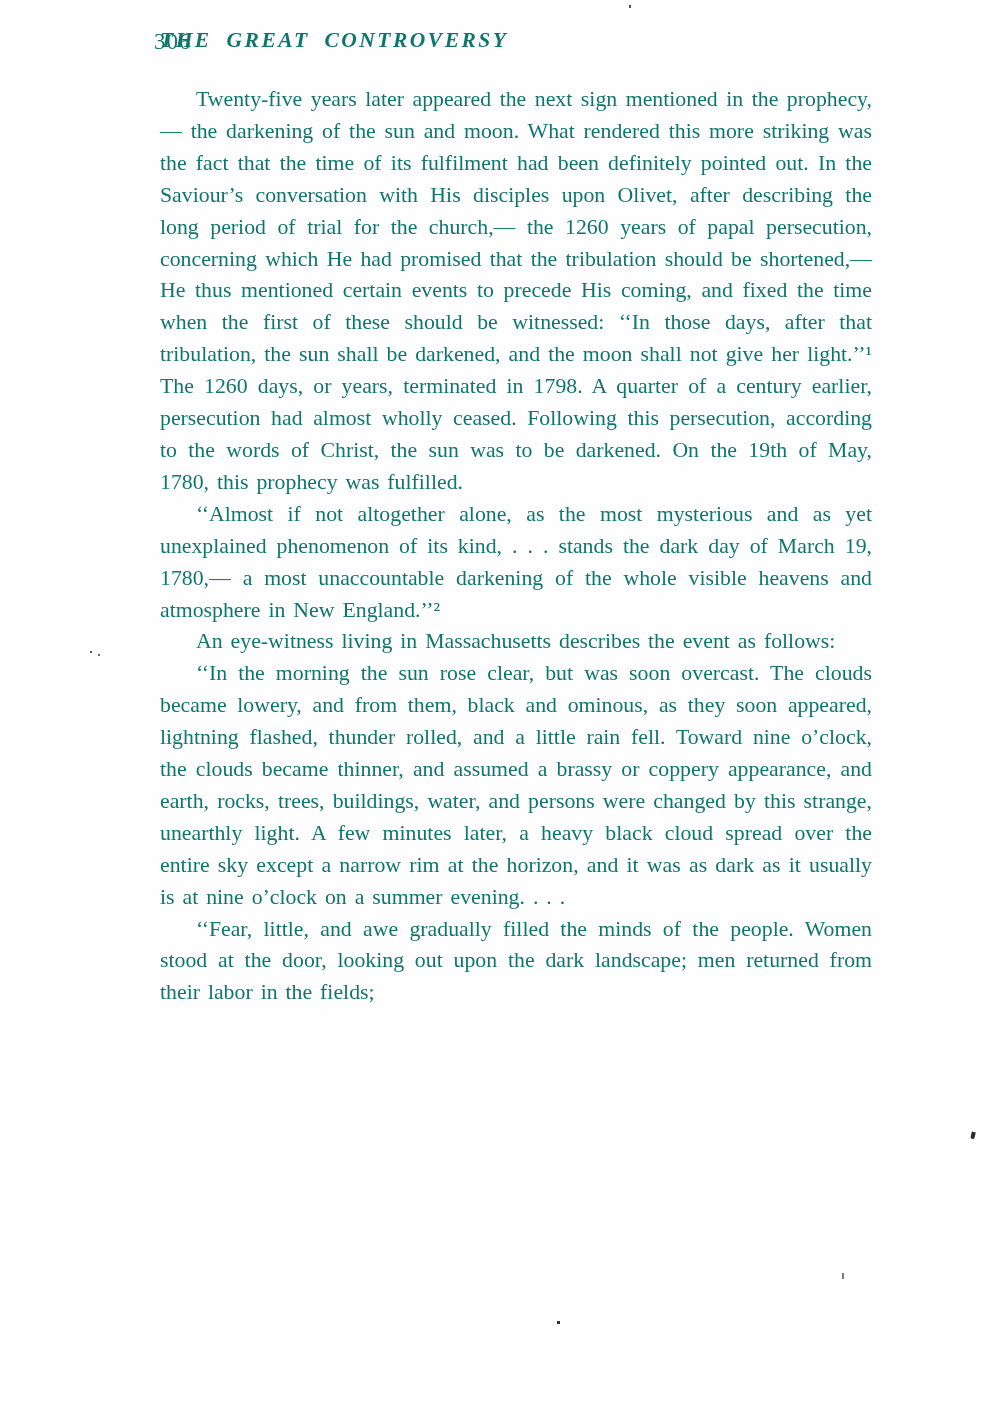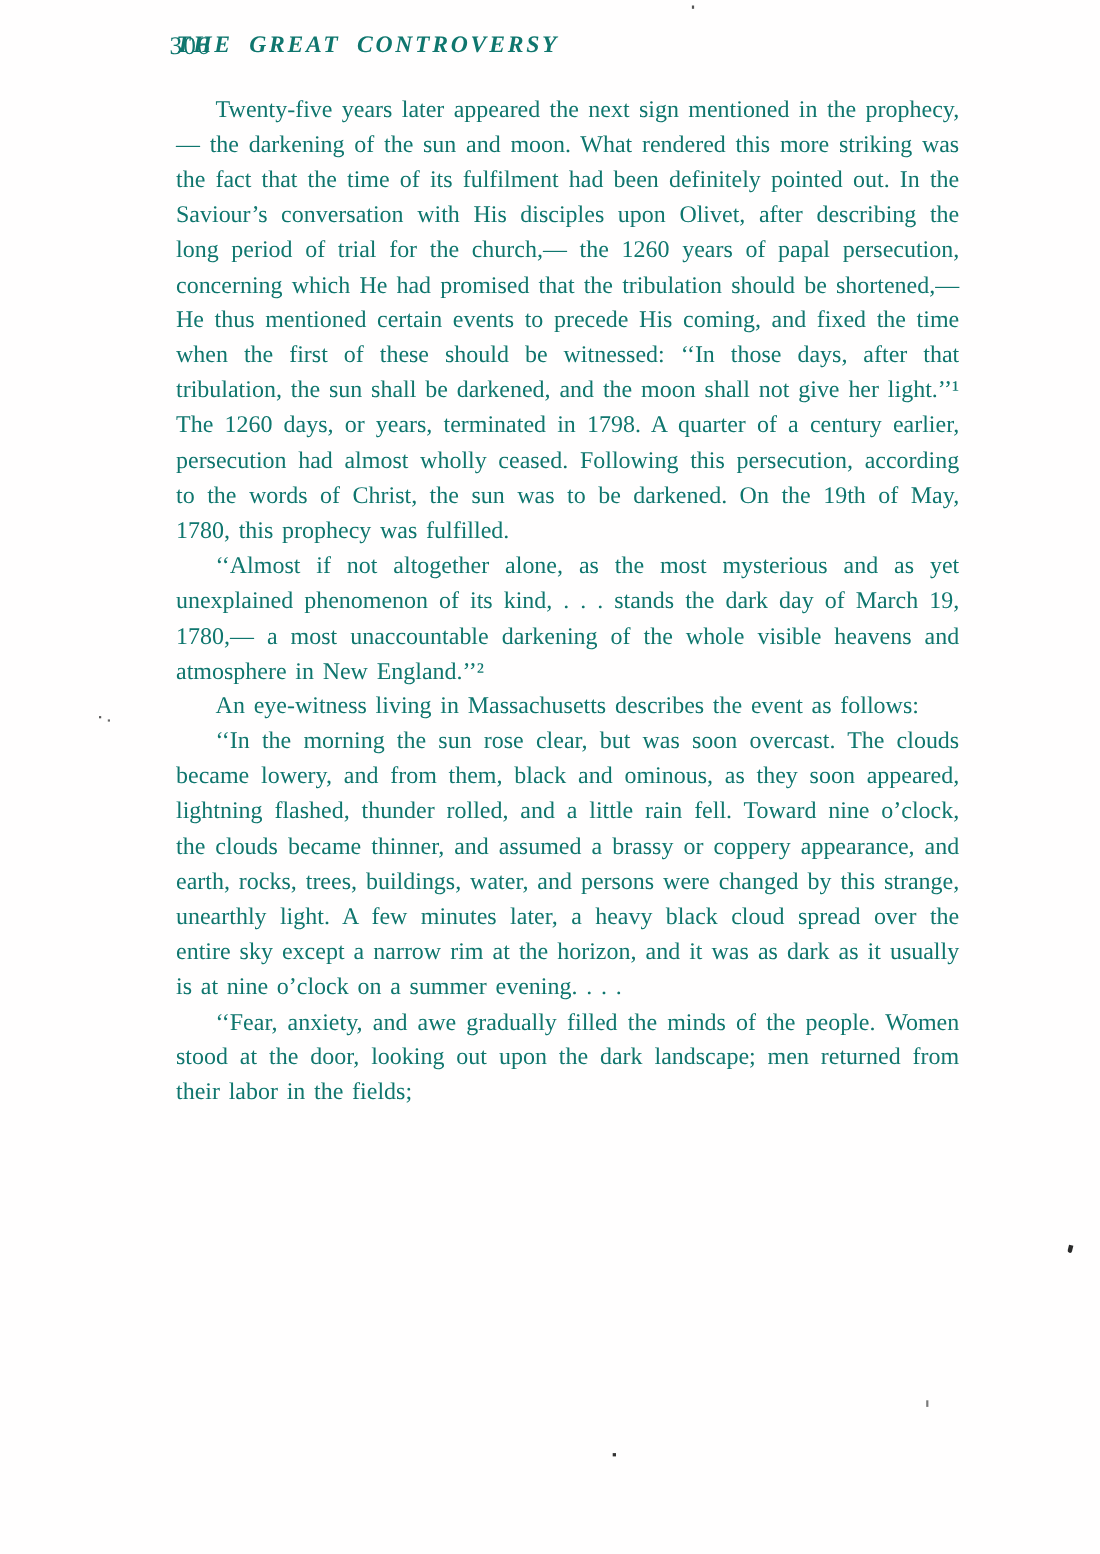--- a/index.html
+++ b/index.html
@@ -116,21 +116,21 @@
   <header class="running-head">
     <span class="page-number">306</span>
     <span class="running-title">THE GREAT CONTROVERSY</span>
   </header>
 
   <main class="text-block">
     <p class="para">Twenty-five years later appeared the next sign mentioned in the prophecy,— the darkening of the sun and moon. What rendered this more striking was the fact that the time of its fulfilment had been definitely pointed out. In the Saviour’s conversation with His disciples upon Olivet, after describing the long period of trial for the church,— the 1260 years of papal persecution, concerning which He had promised that the tribulation should be shortened,— He thus mentioned certain events to precede His coming, and fixed the time when the first of these should be witnessed: ‘‘In those days, after that tribulation, the sun shall be darkened, and the moon shall not give her light.’’¹  The 1260 days, or years, terminated in 1798. A quarter of a century earlier, persecution had almost wholly ceased. Following this persecution, according to the words of Christ, the sun was to be darkened. On the 19th of May, 1780, this prophecy was fulfilled.</p>
     <p class="para">‘‘Almost if not altogether alone, as the most mysterious and as yet unexplained phenomenon of its kind, . . . stands the dark day of March 19, 1780,— a most unaccountable darkening of the whole visible heavens and atmosphere in New England.’’²</p>
     <p class="para">An eye-witness living in Massachusetts describes the event as follows:</p>
     <p class="para">‘‘In the morning the sun rose clear, but was soon overcast. The clouds became lowery, and from them, black and ominous, as they soon appeared, lightning flashed, thunder rolled, and a little rain fell. Toward nine o’clock, the clouds became thinner, and assumed a brassy or coppery appearance, and earth, rocks, trees, buildings, water, and persons were changed by this strange, unearthly light. A few minutes later, a heavy black cloud spread over the entire sky except a narrow rim at the horizon, and it was as dark as it usually is at nine o’clock on a summer evening. . . .</p>
-    <p class="para">‘‘Fear, anxiety, and awe gradually filled the minds of the people. Women stood at the door, looking out upon the dark landscape; men returned from their labor in the fields;</p>
+    <p class="para">‘‘Fear, little, and awe gradually filled the minds of the people. Women stood at the door, looking out upon the dark landscape; men returned from their labor in the fields;</p>
 
   </main>
 
   <span class="speck spk-dots"></span>
   <span class="speck spk-comma"></span>
   <span class="speck spk-dot-bottom"></span>
   <span class="speck spk-dot-top"></span>
   <span class="speck spk-foot"></span>
 
 </div>

